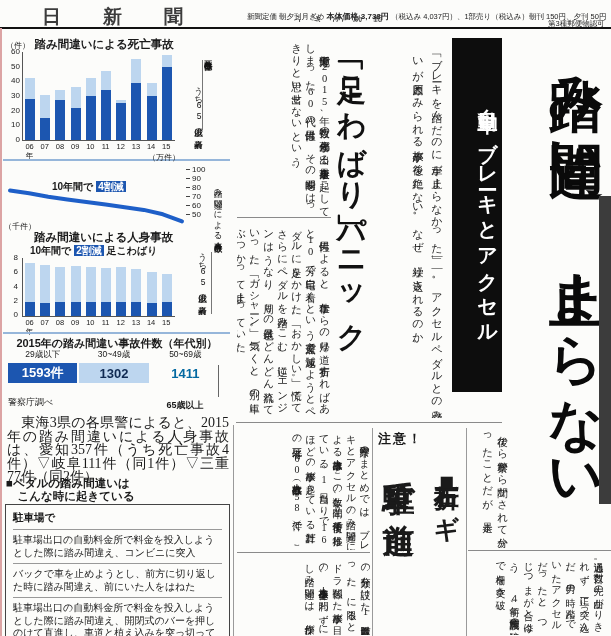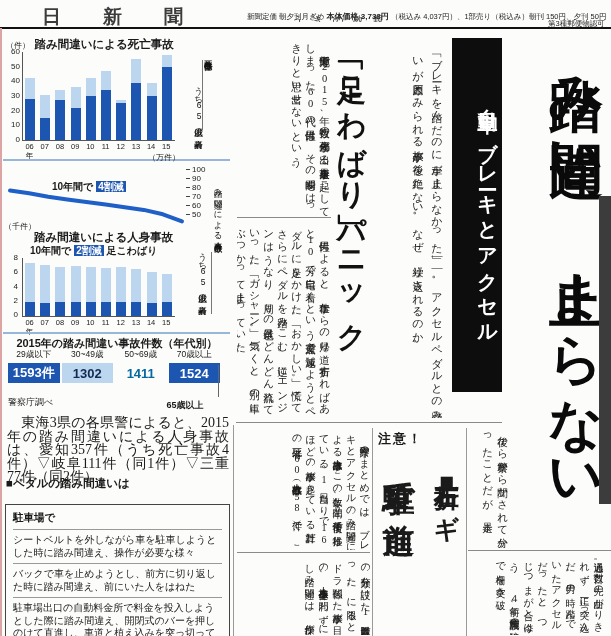--- a/index.html
+++ b/index.html
@@ -272,38 +272,35 @@
         <div class="ageval dark">1593件</div>
       </div>
       <div class="col">
         <div class="agehead">30~49歳</div>
         <div class="ageval light">1302</div>
       </div>
       <div class="col">
         <div class="agehead">50~69歳</div>
         <div class="ageval plain">1411</div>
       </div>
-      <div class="col">
-        <div class="agehead">70歳以上</div>
-        <div class="ageval dark">1524</div>
-      </div>
     </div>
   <div class="abs" style="left:218px;top:365px;height:32px;border-right:1px solid #666;"></div>
   <div class="abs" style="left:8px;top:396px;font-size:9px;">警察庁調べ</div>
   <div class="abs" style="left:140px;top:399px;width:90px;text-align:center;font-size:9px;font-weight:bold;">65歳以上</div>
 
   <div class="abs note serif" style="left:7px;top:416px;width:222px;">　東海3県の各県警によると、2015年の踏み間違いによる人身事故は、愛知357件（うち死亡事故4件）▽岐阜111件（同1件）▽三重77件（同2件）。</div>
 
   <div class="abs subhead" style="left:6px;top:477px;">
     <div>■ペダルの踏み間違いは</div>
+    <div>　こんな時に起きている</div>
   </div>
   <div class="abs ibox" style="left:5px;top:504px;width:225px;height:150px;">
     <div class="slabel">駐車場で</div>
     <div id="incident-items">
-        <div class="item">シートベルトを外しながら車を駐車しようとした時に踏み間違え、操作が必要な様々</div>
+        <div class="item">駐車場出口の自動料金所で料金を投入しようとした際に踏み間違え、コンビニに突入</div>
         <div class="item">バックで車を止めようとし、前方に切り返した時に踏み間違え、前にいた人をはねた</div>
         <div class="item">駐車場出口の自動料金所で料金を投入しようとした際に踏み間違え、開閉式のバーを押しのけて直進し、車道と植え込みを突っ切って歩道に乗り上げた</div>
       </div>
 
   </div>
 
   <div class="abs rule-v" style="left:233px;top:425px;height:211px;"></div>
 
   <div class="abs vbody serif v" style="left:237px;top:36px;width:94px;height:180px;">　中部地方で2015年、複数の死傷者が出る暴走事故を起こしてしまった60代の男性は、その瞬間をはっきりと思い出せないという。</div>
   <div class="abs rule-h" style="left:237px;top:217px;width:94px;"></div>

